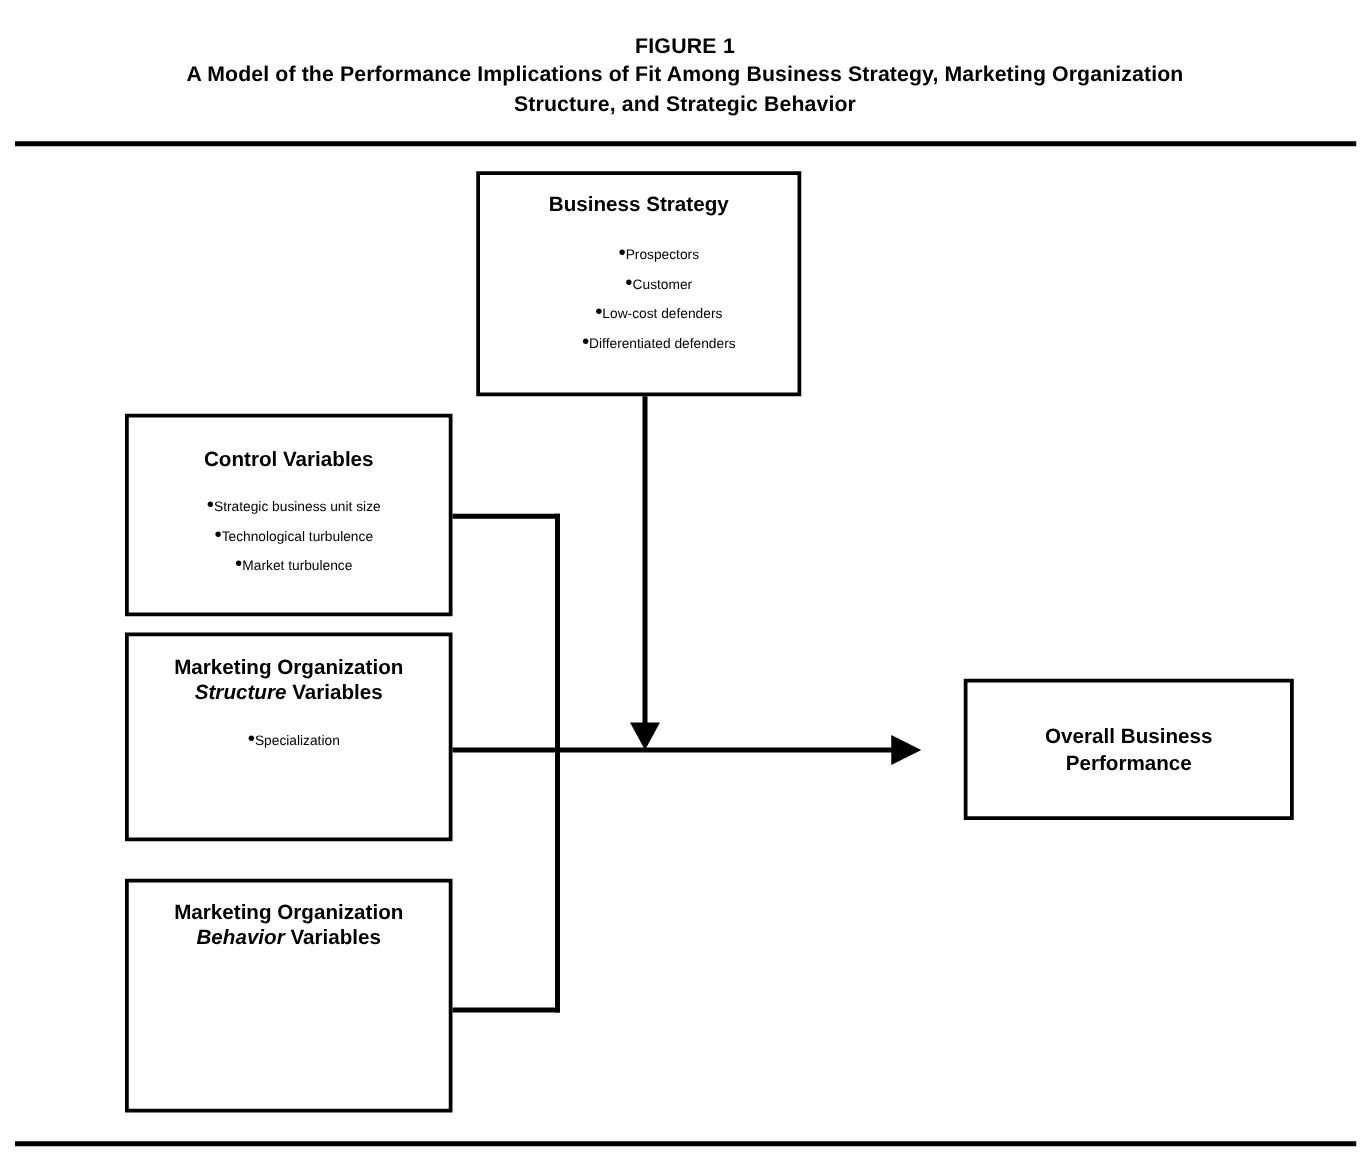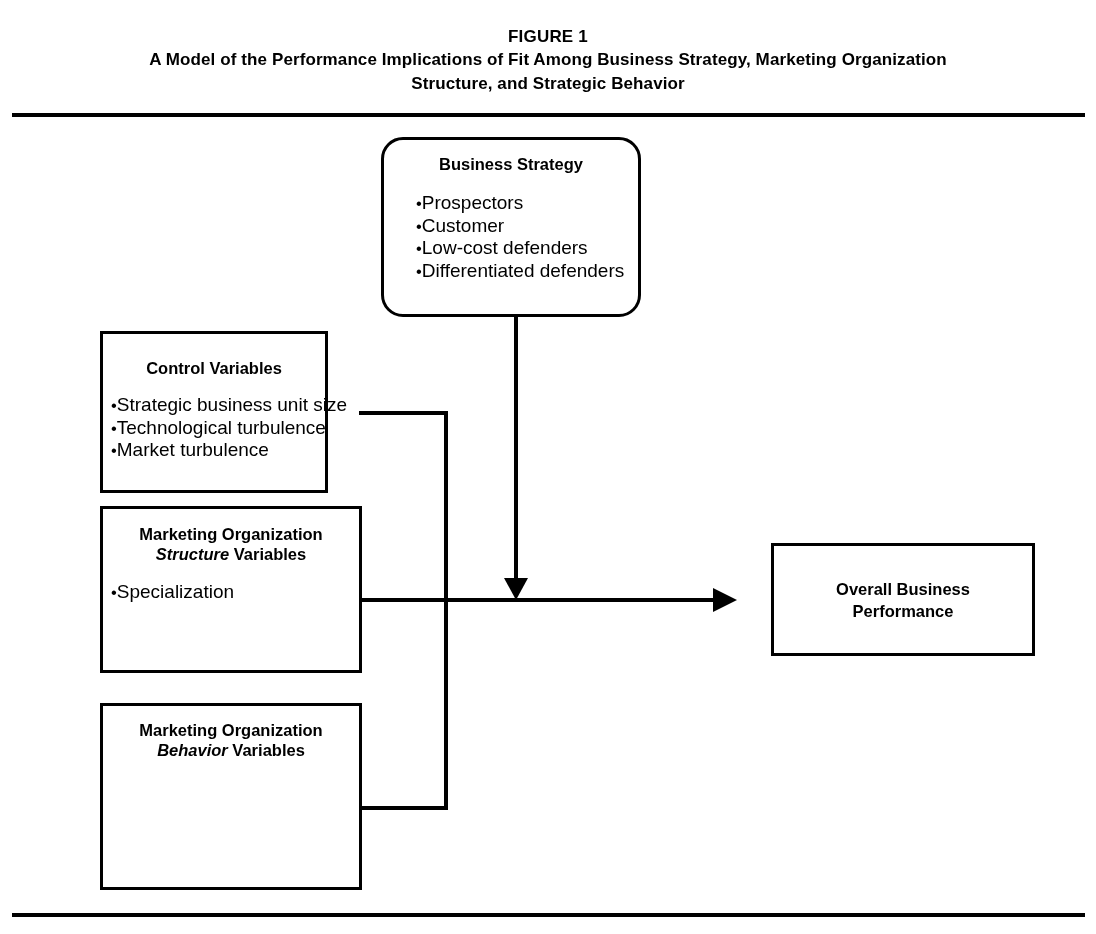--- a/index.html
+++ b/index.html
@@ -69,46 +69,46 @@
   }
   .node-title .ital {
     font-style: italic;
   }
   .bullet-list {
     list-style: none;
     margin: 0;
     padding: 0;
   }
   .bullet-list li {
-    font-size: 19px;
+    font-size: 11px;
     line-height: 21.5px;
     white-space: nowrap;
+    text-align: center;
   }
   .bullet-list li::before {
     content: "\2022";
     display: inline;
     margin-right: 0px;
     font-size: 16.5px;
   }
 
   
   #box-business-strategy {
     left: 381px;
     top: 137px;
     width: 260px;
     height: 180px;
-    border-radius: 22px;
   }
   #box-business-strategy .node-title { margin-top: 14px; }
   #box-business-strategy .bullet-list { margin-top: 18px; margin-left: 32px; }
 
   #box-control-variables {
     left: 100px;
     top: 331px;
-    width: 228px;
+    width: 262px;
     height: 162px;
   }
   #box-control-variables .node-title { margin-top: 24px; }
   #box-control-variables .bullet-list { margin-top: 16px; margin-left: 8px; }
 
   #box-structure-variables {
     left: 100px;
     top: 506px;
     width: 262px;
     height: 167px;

